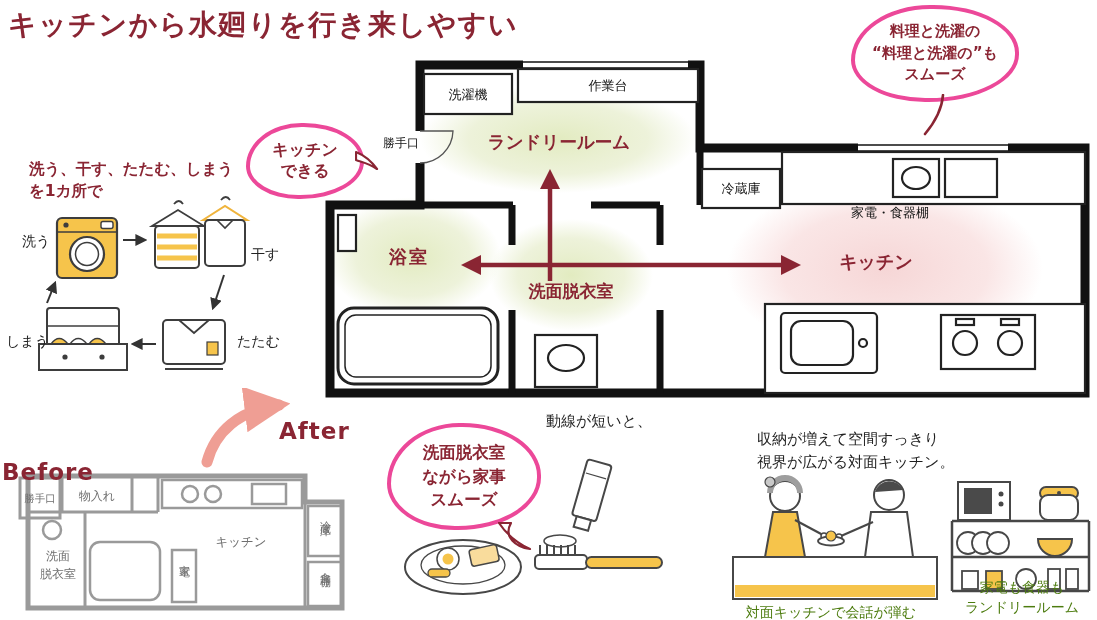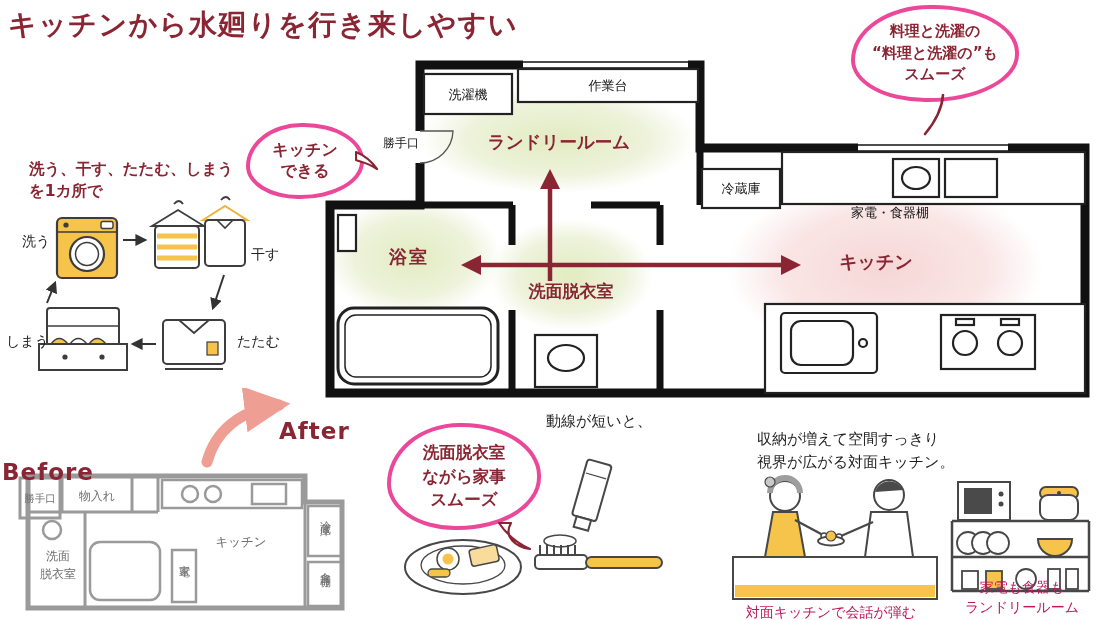--- a/index.html
+++ b/index.html
@@ -10,21 +10,21 @@
   .title1 { font-family:"DejaVu Serif","Liberation Serif",serif; font-weight:700; font-size:28px;
             color:#8a2533; letter-spacing:1.5px; }
   .title2 { font-family:"DejaVu Serif","Liberation Serif",serif; font-weight:700; font-size:40px;
             color:#8a2533; letter-spacing:4px; }
   .bubble { position:absolute; background:#fff; border:4px solid #ec4899; color:#8a2533;
             font-weight:700; display:flex; flex-direction:column; align-items:center;
             justify-content:center; text-align:center; z-index:6;
             border-radius:48% 52% 55% 45% / 58% 50% 50% 44%; }
   .bubble .tail { position:absolute; z-index:7; }
   .note { position:absolute; color:#1e1e1e; font-size:15px; line-height:1.55; z-index:5; }
-  .caption { position:absolute; color:#be185d; font-size:14px; text-align:center; line-height:1.45; z-index:5; }
+  .caption { position:absolute; color:#4d7c0f; font-size:14px; text-align:center; line-height:1.45; z-index:5; }
   .phase-label { position:absolute; color:#8a2533; font-weight:700; font-size:23px; letter-spacing:1px; z-index:5; }
   svg text { font-family:"DejaVu Sans","Liberation Sans",sans-serif; }
   .plan-big { font-weight:700; fill:#8a2533; }
   .plan-small { fill:#151515; }
   .before-txt { fill:#6f6f6f; }
   .vtxt { writing-mode:vertical-rl; text-orientation:upright; letter-spacing:2px; }
 </style>
 </head>
 <body>
 

